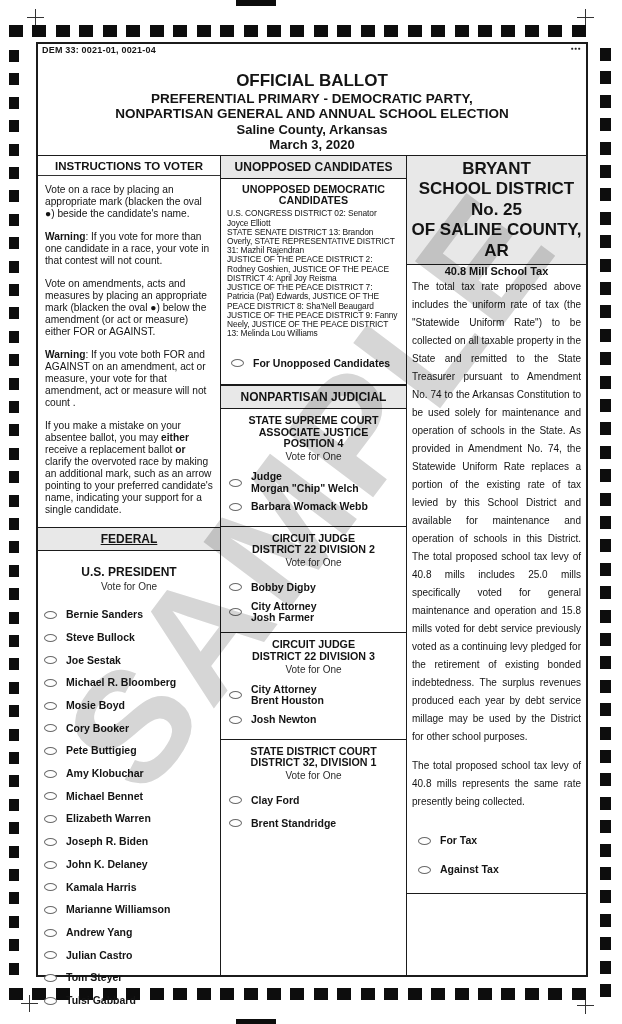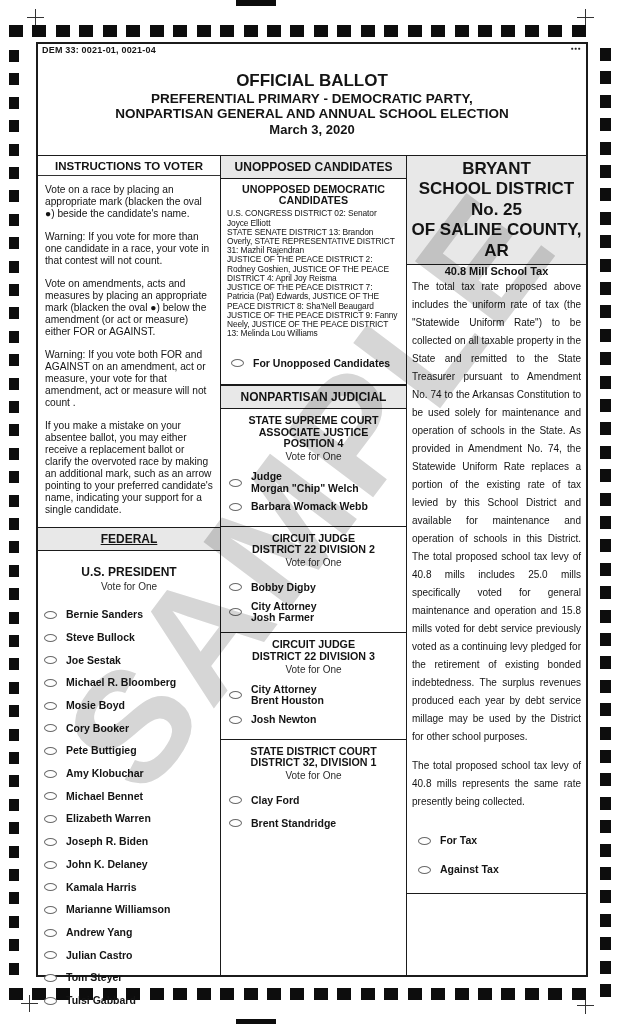--- a/index.html
+++ b/index.html
@@ -38,21 +38,21 @@
     text-align:center; font-weight:bold; font-size:12px; padding:4px 2px;
   }
   .columns .bar:first-child { border-top:none; }
   .bar3 { font-size:17px; line-height:1.2; padding:3px 2px; }
 
   
   .instr-header { text-align:center; font-weight:bold; font-size:11.5px; padding:4px 2px 3px;
     border-bottom:1px solid #333; }
   .instr-body { padding:8px 7px 0 7px; font-size:10.2px; line-height:12px; }
   .instr-body p { margin-bottom:11px; }
-  .instr-body b { font-weight:normal;margin-top:22px; }
+  .instr-body b { font-weight:bold;margin-top:22px; }
 
   .federal-bar { margin-top:0;text-decoration:underline; }
 
   .race-title { text-align:center; font-weight:bold; font-size:10.7px; line-height:1.05; }
   .vote-for { text-align:center; font-size:10px; color:#2c2c2c; margin-top:2px; }
 
   .cand-list { margin-top:12px; }
   .cand-row { display:flex; align-items:center; padding-left:6px; }
   .cand-row .oval {
     flex:0 0 13px; width:13px; height:8px; border:1.4px solid #6a6a6a; border-radius:50%;
@@ -236,20 +236,21 @@
     </div>
 
   <div class="ballot-box">
     <div class="ballot-header">
       <span class="precinct">DEM 33:  0021-01, 0021-04</span>
       <span class="corner-dots">●●●</span>
       <div class="title-block">
         <div class="title-main">OFFICIAL BALLOT</div>
         <div class="title-sub">PREFERENTIAL PRIMARY - DEMOCRATIC PARTY,</div>
         <div class="title-sub">NONPARTISAN GENERAL AND ANNUAL SCHOOL ELECTION</div>
+        <div class="title-county">Saline County, Arkansas</div>
         <div class="title-date">March 3, 2020</div>
       </div>
     </div>
 
     <div class="columns">
 
       <div class="col col1">
         <div class="instr-header">INSTRUCTIONS TO VOTER</div>
         <div class="instr-body" id="instr-body">
             <p><span>Vote on a race by placing an appropriate mark (blacken the oval ●) beside the candidate's name.</span></p>

